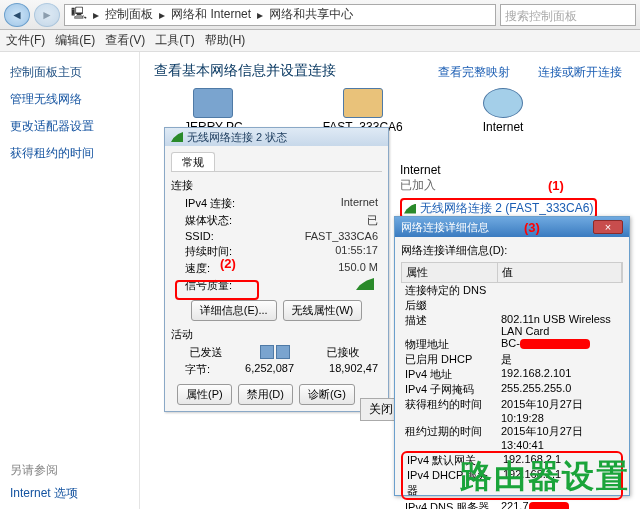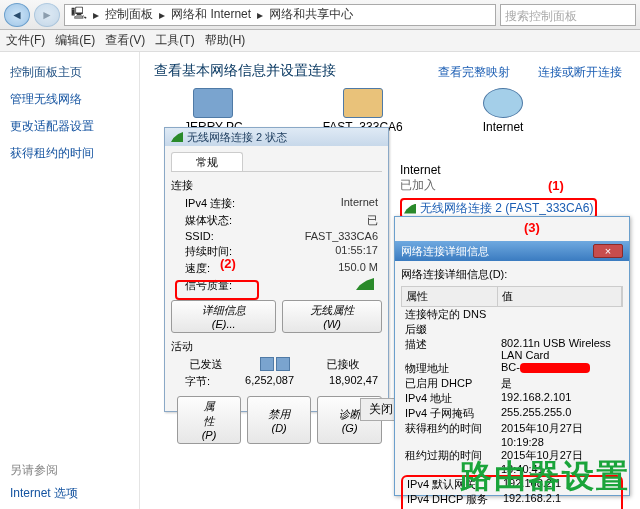--- a/index.html
+++ b/index.html
@@ -35,37 +35,37 @@
 .right-links { position: absolute; top: 12px; right: 18px; display: flex; align-items: flex-end; gap: 28px; }
 .right-links a { color: #1a5db3; }
 .red-annot { position: absolute; color: #f00; font-weight: bold; font-size: 13px; }
 
 
 .dlg1 { position: absolute; top: 127px; left: 164px; width: 225px; height: 285px; background: #f4f4f4; border: 1px solid #8aa8c6; box-shadow: 1px 1px 2px rgba(0,0,0,.2); }
 .dlg1 .titlebar { height: 18px; background: linear-gradient(#dfeaf5, #c7d8ea); display: flex; align-items: center; padding: 8px 6px; font-size: 11px; color: #1a3a5c; }
 .signal-icon { width: 12px; height: 10px; display: inline-block; background: linear-gradient(to right, #2a8a2a 0%, #2a8a2a 100%); clip-path: polygon(0 100%, 20% 60%, 40% 40%, 60% 20%, 80% 10%, 100% 0%, 100% 100%); margin-right: 4px; }
 .dlg1 .body { padding: 6px; }
 .tab-hdr { height: 20px; display: flex; border-bottom: 1px solid #ccc; }
-.tab-hdr .tab { padding: 2px 24px; border: 1px solid #ccc; border-bottom: none; background: #fff; border-radius: 3px 3px 0 0; margin-right: 2px; font-size: 11px; }
+.tab-hdr .tab { padding: 2px 10px; border: 1px solid #ccc; border-bottom: none; background: #fff; border-radius: 3px 3px 0 0; margin-right: 2px; font-size: 11px; }
 .grp-title { margin: 6px 0 2px; font-size: 11px; }
 .kv { display: flex; justify-content: space-between; font-size: 11px; padding: 1px 4px 1px 14px; }
 .kv .v { color: #333; }
 .btn-row { display: flex; gap: 6px; margin: 6px 0; justify-content: center; }
-.winbtn { background: linear-gradient(#fdfdfd, #e7e7e7); border: 1px solid #9a9a9a; border-radius: 3px; padding: 2px 20px; font-size: 11px; font-style: italic; }
+.winbtn { background: linear-gradient(#fdfdfd, #e7e7e7); border: 1px solid #9a9a9a; border-radius: 3px; padding: 2px 8px; font-size: 11px; }
 .red-box1 { position: absolute; border: 2px solid #f00; border-radius: 4px; }
 
 
 .netblock { position: absolute; top: 163px; left: 400px; width: 200px; }
 .netblock .line { font-size: 12px; display: flex; align-items: center; gap: 4px; }
 .netblock .line a { color: #1a5db3; }
 .red-box-small { border: 2px solid #f00; border-radius: 4px; padding: 0 2px; display: inline-flex; align-items: center; }
 
 
 .dlg2 { position: absolute; top: 216px; left: 394px; width: 236px; height: 280px; background: #f4f4f4; border: 1px solid #6b9fcc; box-shadow: 1px 1px 4px rgba(0,0,0,.3); }
-.dlg2 .titlebar { height: 20px; background: linear-gradient(#6fa9e0, #3a7bc0); color: #fff; display: flex; align-items: center; justify-content: space-between; padding: 0 6px; font-size: 11px; margin-top: 24px; }
+.dlg2 .titlebar { height: 20px; background: linear-gradient(#6fa9e0, #3a7bc0); color: #fff; display: flex; align-items: center; justify-content: space-between; padding: 0 6px; font-size: 11px; }
 .dlg2 .titlebar .close { width: 30px; height: 14px; background: #c84d4d; border: 1px solid #8a2a2a; color: #fff; text-align: center; line-height: 12px; border-radius: 2px; }
 .dlg2 .body { padding: 6px; font-size: 11px; }
 .grid-hdr { display: flex; background: #eee; border: 1px solid #ccc; font-size: 11px; margin-top: 4px; }
 .grid-hdr div { padding: 2px 4px; border-right: 1px solid #ccc; }
 .col1 { width: 96px; } .col2 { flex: 1; }
 .row { display: flex; font-size: 11px; }
 .row .c1 { width: 96px; padding: 0 4px; } .row .c2 { flex: 1; padding: 0 4px; }
 .red-box2 { border: 2px solid #f00; border-radius: 6px; }
 .redact { display: inline-block; width: 40px; height: 10px; background: #f00; border-radius: 4px; vertical-align: middle; }
 .redact2 { display: inline-block; width: 70px; height: 10px; background: #f00; border-radius: 4px; vertical-align: middle; }

